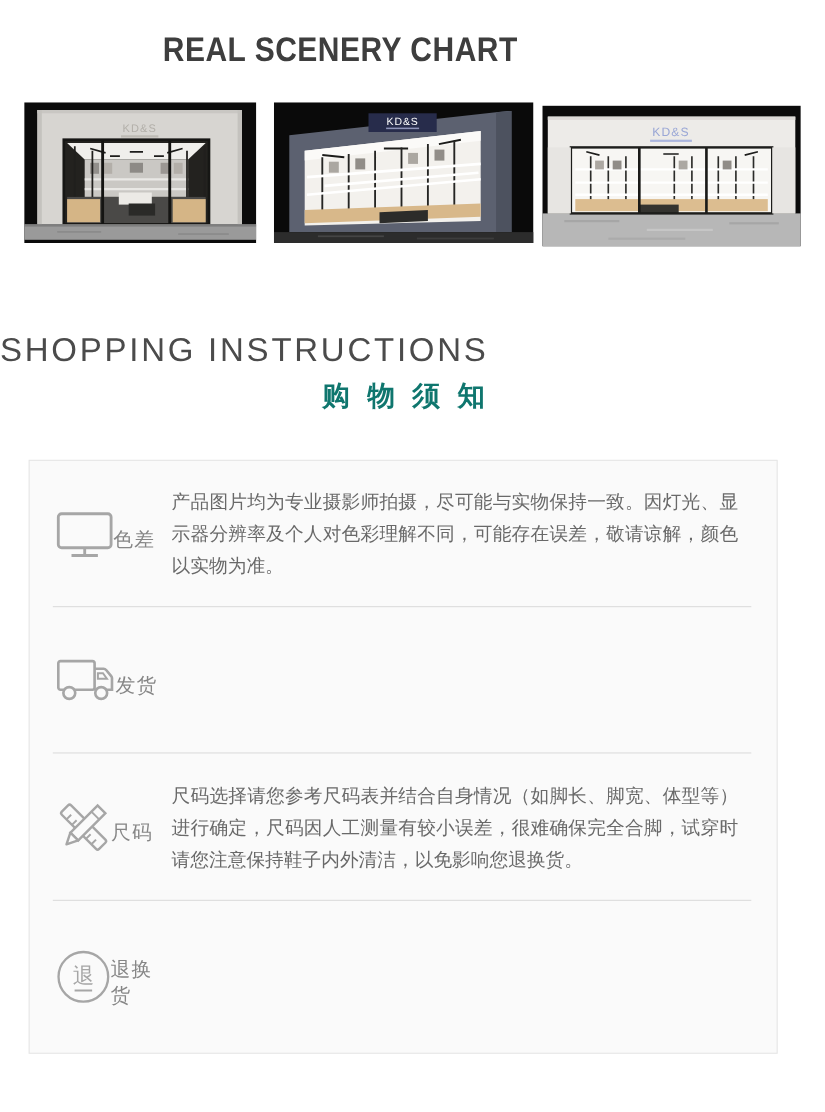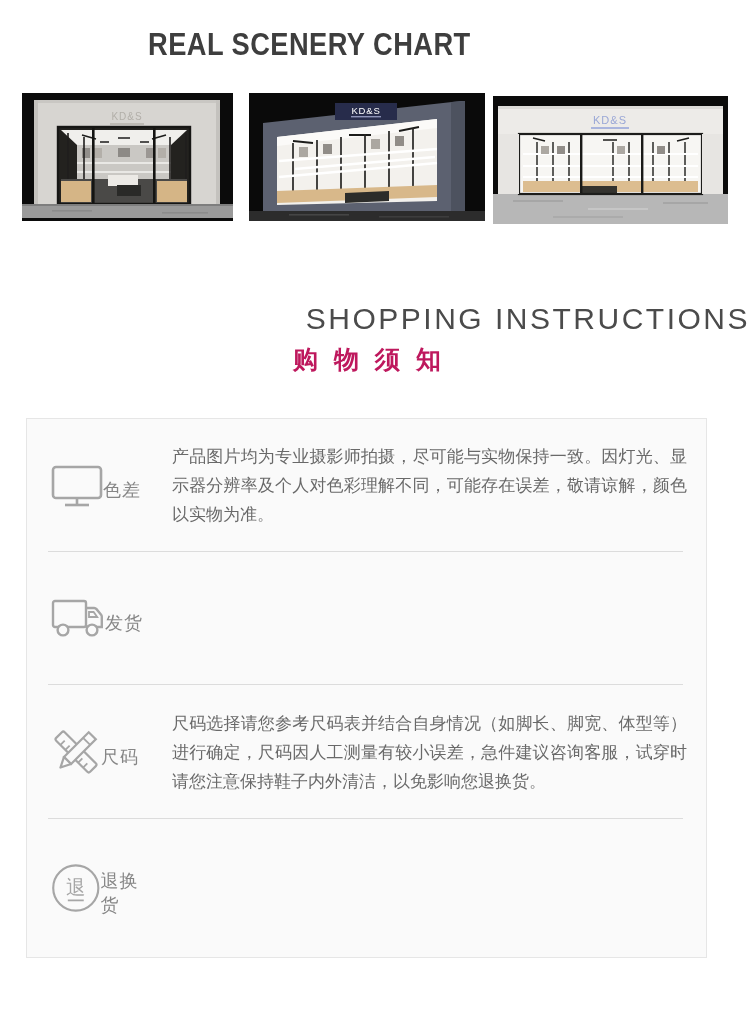--- a/index.html
+++ b/index.html
@@ -17,44 +17,44 @@
 
   
   .photo { position:absolute; display:block; }
   .photo svg { display:block; width:100%; height:100%; }
   .photo-1 { left:22px;  top:93px; width:211px; height:128px; }
   .photo-2 { left:249px; top:93px; width:236px; height:128px; }
   .photo-3 { left:493px; top:96px; width:235px; height:128px; }
 
   
   .shop-title-en {
-    position:absolute; top:302px; left:0; width:750px; text-align:right;
+    position:absolute; top:302px; left:0; width:750px; text-align:left;
     font-size:30px; font-weight:400; letter-spacing:2.5px; color:#4b4b4b;
   }
   .shop-title-zh {
     position:absolute; top:343px; left:0; width:750px; text-align:center;
-    font-size:25px; font-weight:bold; letter-spacing:16px; padding-left:0; color:#be185d;
+    font-size:25px; font-weight:bold; letter-spacing:16px; padding-left:0; color:#0f766e;
   }
 
   
   .notice-box {
     position:absolute; left:26px; top:418px; width:681px; height:540px;
     background:#fafafa; border:1px solid #e6e6e6;
   }
   .notice-row { position:relative; display:flex; align-items:center; padding:0 21px 0 24px; }
   .notice-row.r1 { height:133px; } .notice-row.r2 { height:133px; }
   .notice-row.r3 { height:134px; } .notice-row.r4 { height:138px; }
   .notice-row.has-divider::after {
     content:""; position:absolute; left:21px; right:23px; bottom:0;
     height:1px; background:#dcdcdc;
   }
   .icon-col { width:100px; flex:none; display:flex; flex-direction:row; align-items:center; }
   .icon-col svg { display:block; color:#a6a6a6; }
   .icon-label { margin-top:9px; font-size:18px; color:#868686; letter-spacing:1px; }
-  .text-col { flex:none; width:515px; margin-left:21px; }
+  .text-col { flex:none; width:515px; margin-left:5px; }
   .text-col p {
     font-size:17px; line-height:29px; color:#696969; text-align:justify;
   }
 </style>
 </head>
 <body>
 
 <div class="page-title">
   <span>REAL SCENERY CHART</span>
 </div>
@@ -190,21 +190,21 @@
         </g>
         <g transform="rotate(45 25 25)">
           <rect x="20" y="2" width="10" height="35" fill="#fafafa" stroke="currentColor" stroke-width="2.2"></rect>
           <path d="M20 37l5 10 5-10z" fill="#fafafa" stroke="currentColor" stroke-width="2.2" stroke-linejoin="round"></path>
           <path d="M20 10h10" stroke="currentColor" stroke-width="1.8" fill="none"></path>
         </g>
       </svg>
       <div class="icon-label">尺码</div>
     </div>
     <div class="text-col">
-      <p>尺码选择请您参考尺码表并结合自身情况（如脚长、脚宽、体型等）进行确定，尺码因人工测量有较小误差，急件建议咨询客服，试穿时请您注意保持鞋子内外清洁，以免影响您退换货。</p>
+      <p>尺码选择请您参考尺码表并结合自身情况（如脚长、脚宽、体型等）进行确定，尺码因人工测量有较小误差，很难确保完全合脚，试穿时请您注意保持鞋子内外清洁，以免影响您退换货。</p>
     </div>
   </div>
 
   <div class="notice-row r4">
     <div class="icon-col">
       <svg width="56" height="56" viewBox="0 0 56 56">
         <circle cx="28" cy="28" r="25.5" fill="none" stroke="currentColor" stroke-width="2.4"></circle>
         <text x="28" y="29" font-size="22" text-anchor="middle" dominant-baseline="middle" fill="currentColor">退</text>
         <path d="M19 42h18" stroke="currentColor" stroke-width="2" fill="none"></path>
       </svg>

